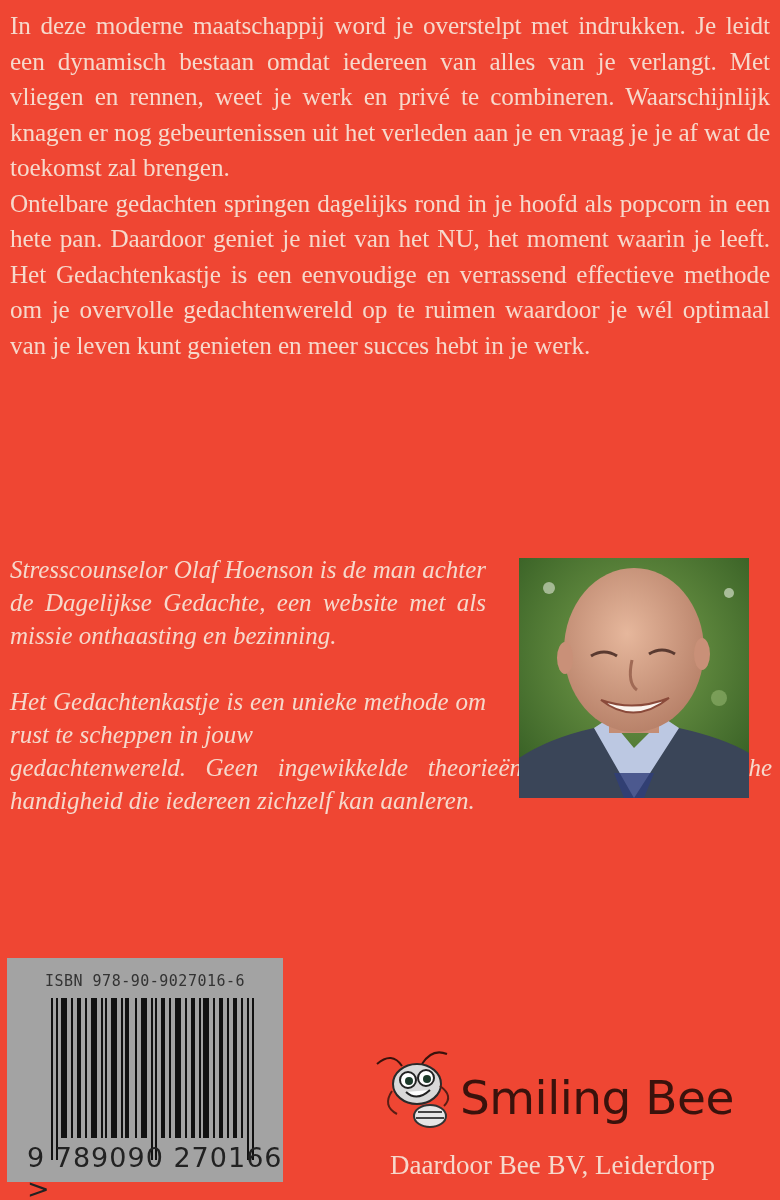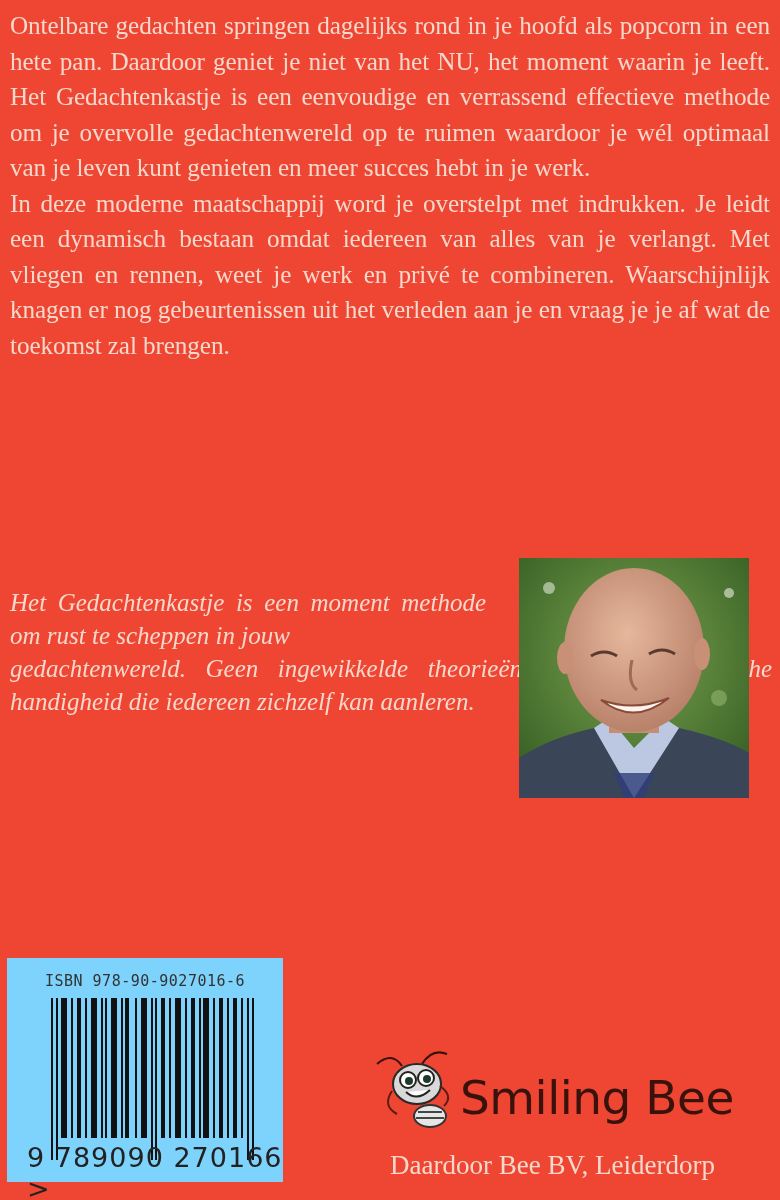--- a/index.html
+++ b/index.html
@@ -27,21 +27,21 @@
     position: absolute; left: 519px; top: 558px; width: 230px; height: 240px;
     z-index: 2;
     overflow: hidden;
     background: linear-gradient(135deg, #4d7a35 0%, #6d9a48 35%, #3e6a2a 70%, #587f3e 100%);
   }
   .author-p1 { width: 476px; }
   .author-gap { height: 33px; }
   .author-p2a { width: 476px; }
   .barcode-box {
     position: absolute; left: 7px; top: 958px; width: 276px; height: 224px;
-    background: #7dd3fc;
+    background: #a3a3a3;
   }
   .isbn-top {
     position: absolute; left: 0; right: 0; top: 14px;
     text-align: center;
     font-family: "DejaVu Sans Mono", "Liberation Mono", monospace;
     font-size: 15px; color: #333; letter-spacing: 0.5px;
   }
   .bars { position: absolute; left: 40px; top: 40px; width: 220px; height: 162px; }
   .isbn-digits {
     position: absolute; left: 20px; top: 184px;
@@ -60,22 +60,22 @@
   }
   .imprint {
     position: absolute; left: 390px; top: 1150px;
     font-size: 27px; color: #f6d9cc;
   }
 </style>
 </head>
 <body>
 
 <div class="blurb">
+  <p>In deze moderne maatschappij word je overstelpt met indruk­ken. Je leidt een dynamisch bestaan omdat iedereen van alles van je verlangt. Met vliegen en rennen, weet je werk en privé te combineren. Waarschijnlijk knagen er nog gebeurtenissen uit het verleden aan je en vraag je je af wat de toekomst zal brengen.</p>
   <p>Ontelbare gedachten springen dagelijks rond in je hoofd als popcorn in een hete pan. Daardoor geniet je niet van het NU, het moment waarin je leeft. Het Gedachtenkastje is een eenvoudige en verrassend effectieve methode om je overvolle gedachtenwereld op te ruimen waardoor je wél optimaal van je leven kunt genieten en meer succes hebt  in je werk.</p>
-  <p>In deze moderne maatschappij word je overstelpt met indruk­ken. Je leidt een dynamisch bestaan omdat iedereen van alles van je verlangt. Met vliegen en rennen, weet je werk en privé te combineren. Waarschijnlijk knagen er nog gebeurtenissen uit het verleden aan je en vraag je je af wat de toekomst zal brengen.</p>
 </div>
 
 <div class="photo" title="Portrait photo of Olaf Hoenson">
   <svg width="230" height="240" viewBox="0 0 230 240">
     <defs>
       <radialGradient id="leaf" cx="50%" cy="40%" r="70%">
         <stop offset="0" stop-color="#7aa34e"></stop>
         <stop offset="1" stop-color="#365e24"></stop>
       </radialGradient>
       <radialGradient id="skin" cx="45%" cy="40%" r="65%">
@@ -102,22 +102,23 @@
     <path d="M72 98 Q85 90 98 98" stroke="#5a3a30" stroke-width="3" fill="none"></path>
     <path d="M130 96 Q143 88 156 96" stroke="#5a3a30" stroke-width="3" fill="none"></path>
 
     <path d="M113 102 Q108 125 118 132" stroke="#a06a55" stroke-width="3" fill="none"></path>
 
     <path d="M82 142 Q115 168 150 140 Q115 154 82 142 Z" fill="#fbf4ee" stroke="#8a4a3a" stroke-width="2"></path>
   </svg>
 </div>
 
 <div class="author-block">
+  <p class="author-p1">Stresscounselor Olaf Hoenson is de man achter de Dagelijkse Gedachte, een website met als missie onthaasting en bezinning.</p>
   <div class="author-gap"></div>
-  <p class="author-p2a">Het Gedachtenkastje is een moment methode om rust te scheppen in jouw</p>
+  <p class="author-p2a">Het Gedachtenkastje is een unieke methode om rust te scheppen in jouw</p>
   <p>gedachtenwereld. Geen ingewikkelde theorieën maar een praktische handigheid die iedereen zichzelf kan aanleren.</p>
 </div>
 
 <div class="barcode-box">
   <div class="isbn-top">ISBN 978-90-9027016-6</div>
   <svg class="bars" viewBox="0 0 220 162" preserveAspectRatio="none">
     <g fill="#111">
       <rect x="4" y="0" width="2" height="162"></rect>
         <rect x="9" y="0" width="2" height="162"></rect>
       <rect x="14" y="0" width="6" height="140"></rect>

